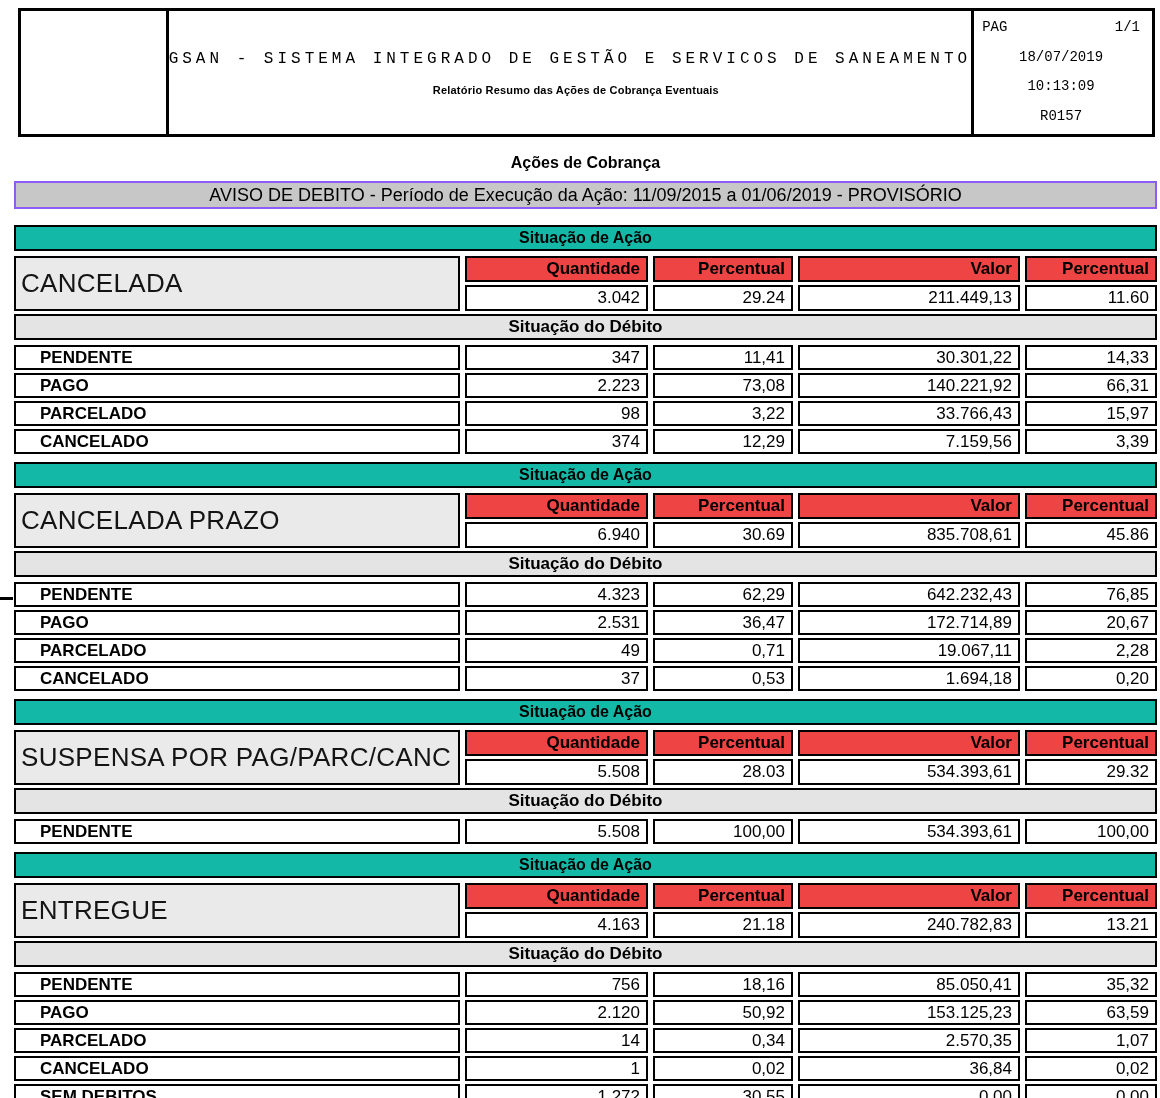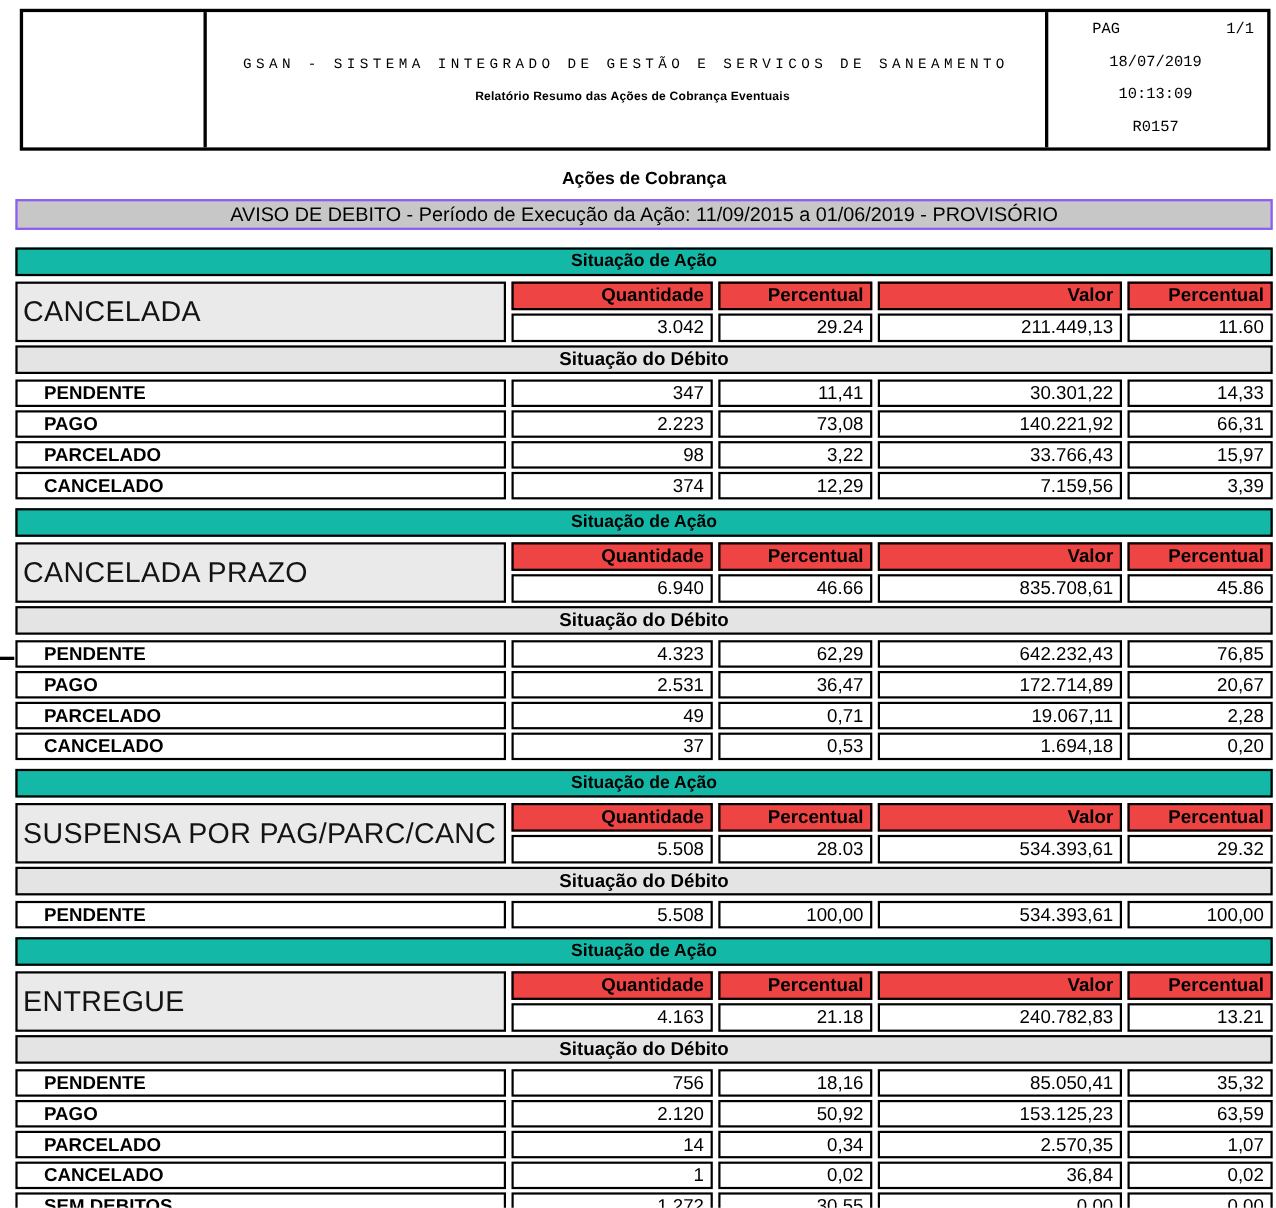--- a/index.html
+++ b/index.html
@@ -6,26 +6,26 @@
   body { background:#ffffff; }
   .page { position:relative; width:1160px; height:1098px; background:#ffffff;
           font-family:"Liberation Sans", sans-serif; color:#000; overflow:hidden; }
 
   
   .report-header { position:absolute; left:18px; top:8px; width:1137px; height:129px;
                    border:3px solid #000; display:flex; box-sizing:border-box; background:#fff; }
   .logo-cell { width:167px; border-right:3px solid #000; box-sizing:border-box; }
   .title-cell { flex:1; display:flex; flex-direction:column; align-items:center; justify-content:center;
                 gap:16px; border-right:3px solid #000; box-sizing:border-box; }
-  .system-title { font-family:"Liberation Mono", monospace; font-size:13px; letter-spacing:4px; white-space:nowrap; }
+  .system-title { font-family:"Liberation Mono", monospace; font-size:16px; letter-spacing:4px; white-space:nowrap; }
   .report-title { font-size:11px; font-weight:bold; letter-spacing:0.2px;margin-left:12px; }
   .meta-cell { width:199px; font-family:"Liberation Mono", monospace; font-size:14px;
                display:flex; flex-direction:column; justify-content:space-between;
                padding:8px 12px 10px 8px; box-sizing:border-box; }
-  .pag-row { display:flex; justify-content:space-between;margin-left:32px; }
+  .pag-row { display:flex; justify-content:space-between; }
   .meta-line { text-align:center; }
 
   
   .content { position:absolute; left:14px; top:137px; width:1143px; }
   .page-heading { margin-top:17px; text-align:center; font-weight:bold; font-size:16px; }
   .filter-bar { margin-top:9px; height:28px; border:2px solid #8b5cf6; box-sizing:border-box;
                 background:#c7c7c7; display:flex; align-items:center; justify-content:center;
                 font-size:18px; }
 
   .section { margin-top:8px; }
@@ -115,21 +115,21 @@
 
     <div class="section">
       <div class="band band-dark">Situação de Ação</div>
       <div class="grid">
         <div class="cell section-label">CANCELADA PRAZO</div>
         <div class="cell colhead">Quantidade</div>
         <div class="cell colhead">Percentual</div>
         <div class="cell colhead">Valor</div>
         <div class="cell colhead">Percentual</div>
         <div class="cell val">6.940</div>
-        <div class="cell val">46.66</div>
+        <div class="cell val">30.69</div>
         <div class="cell val">835.708,61</div>
         <div class="cell val">45.86</div>
       </div>
       <div class="band band-light">Situação do Débito</div>
       <div class="grid rows-grid">
         <div class="cell rowlabel">PENDENTE</div>
         <div class="cell val">4.323</div>
         <div class="cell val">62,29</div>
         <div class="cell val">642.232,43</div>
         <div class="cell val">76,85</div>

